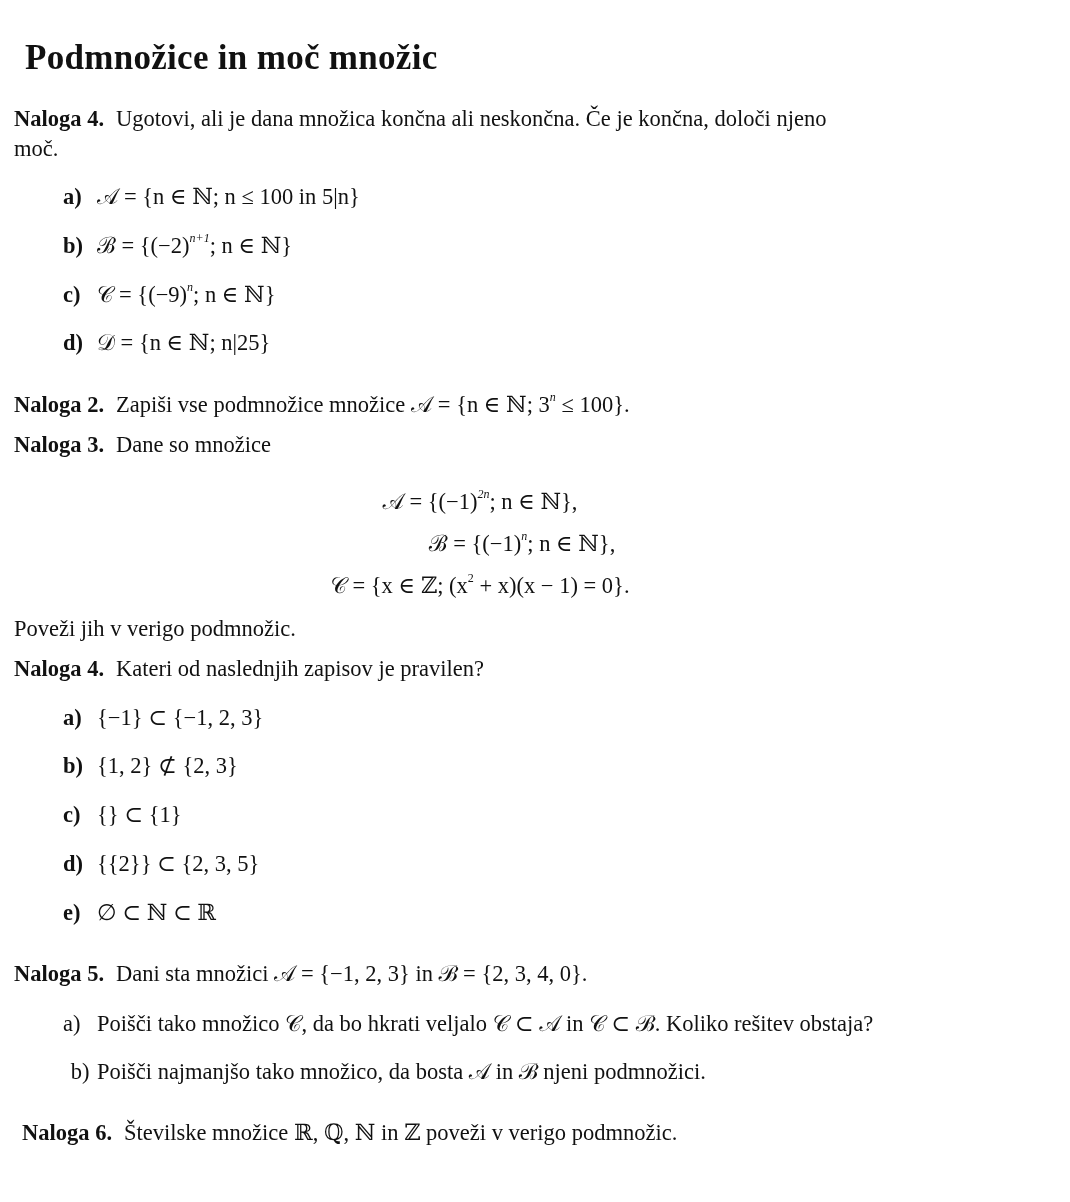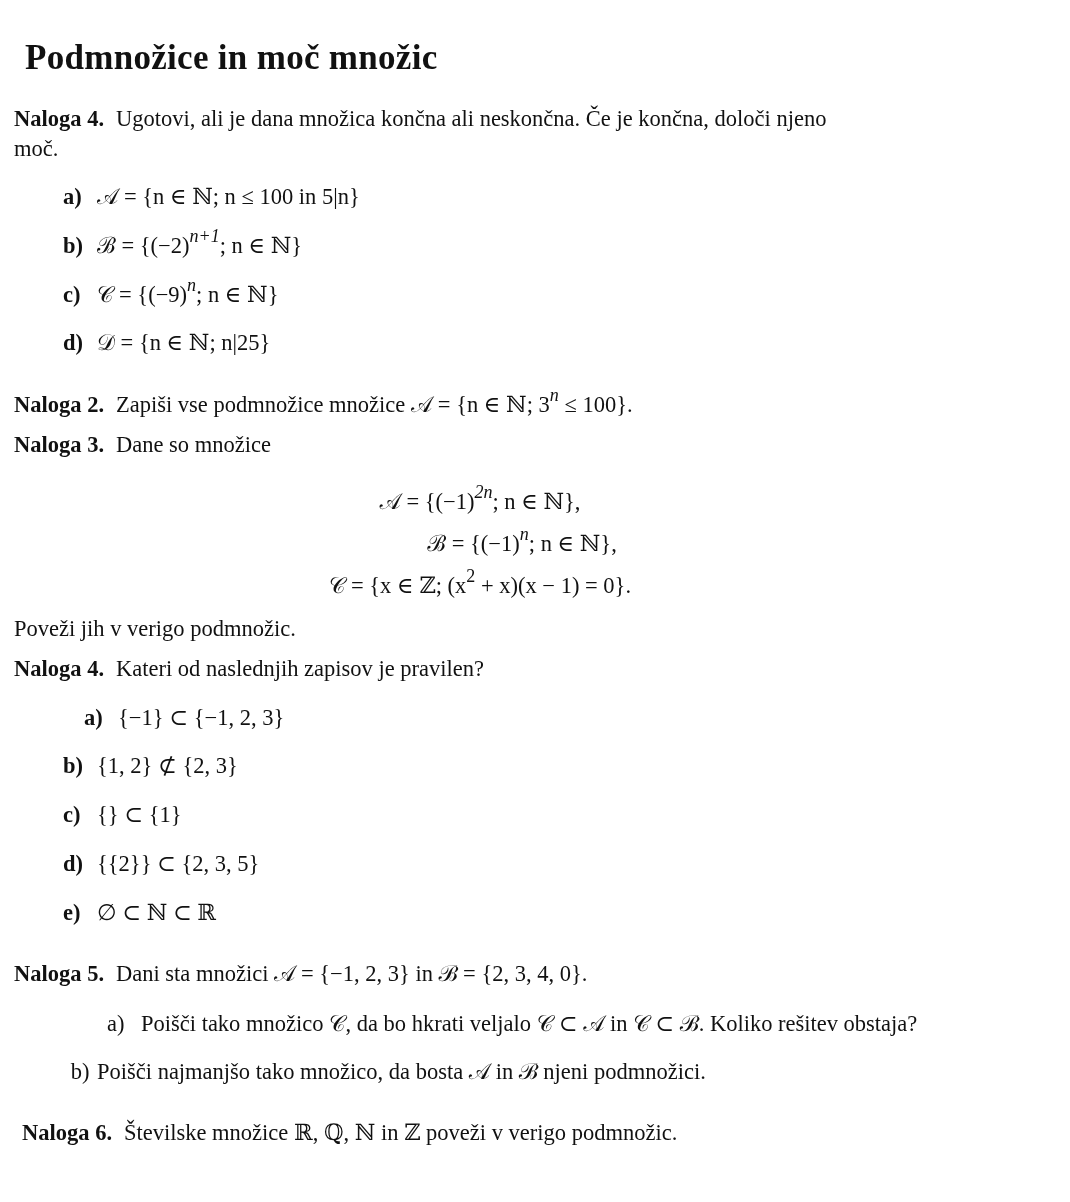--- a/index.html
+++ b/index.html
@@ -16,21 +16,21 @@
   }
   .line {
     font-family: "Liberation Serif", "DejaVu Serif", serif;
     font-size: 22.5px; line-height: 30px;
   }
   .lbl { font-weight: bold; margin-right: 12px; }
   .item-lbl { display: inline-block; width: 34px; }
   .item-lbl.bold { font-weight: bold; }
   .math { font-family: "Liberation Serif", "DejaVu Serif", serif; }
   .it { font-style: italic; }
-  sup { font-size: 18px; line-height: 0; position: relative; top: -3px; vertical-align: super; }
+  sup { font-size: 12px; line-height: 0; position: relative; top: -3px; vertical-align: super; }
   .centered { left: 0; width: 960px; text-align: center; }
 </style>
 </head>
 <body>
 
 <div class="page">
 
   <div class="abs title">Podmnožice in moč množic</div>
 
   <div class="abs line" style="left:14px; top:104px;">
@@ -65,40 +65,40 @@
     <span>ℬ = {(−1)</span><sup class="it">n</sup><span>; n ∈ ℕ},</span>
   </div>
   <div class="abs line centered" style="top:571px;">
     <span>𝒞 = {x ∈ ℤ; (x</span><sup>2</sup><span> + x)(x − 1) = 0}.</span>
   </div>
   <div class="abs line" style="left:14px; top:614px;">Poveži jih v verigo podmnožic.</div>
 
   <div class="abs line" style="left:14px; top:654px;">
     <span class="lbl">Naloga 4.</span><span>Kateri od naslednjih zapisov je pravilen?</span>
   </div>
-  <div class="abs line" style="left:63px; top:703px;margin-left:21px;">
+  <div class="abs line" style="left:63px; top:703px;">
     <span class="item-lbl bold">a)</span><span class="math">{−1} ⊂ {−1, 2, 3}</span>
   </div>
   <div class="abs line" style="left:63px; top:751px;">
     <span class="item-lbl bold">b)</span><span class="math">{1, 2} ⊄ {2, 3}</span>
   </div>
   <div class="abs line" style="left:63px; top:800px;">
     <span class="item-lbl bold">c)</span><span class="math">{} ⊂ {1}</span>
   </div>
   <div class="abs line" style="left:63px; top:849px;">
     <span class="item-lbl bold">d)</span><span class="math">{{2}} ⊂ {2, 3, 5}</span>
   </div>
   <div class="abs line" style="left:63px; top:898px;">
     <span class="item-lbl bold">e)</span><span class="math">∅ ⊂ ℕ ⊂ ℝ</span>
   </div>
 
   <div class="abs line" style="left:14px; top:959px;">
     <span class="lbl">Naloga 5.</span><span>Dani sta množici 𝒜 = {−1, 2, 3} in ℬ = {2, 3, 4, 0}.</span>
   </div>
-  <div class="abs line" style="left:63px; top:1009px;margin-left:44px;">
+  <div class="abs line" style="left:63px; top:1009px;">
     <span class="item-lbl">a)</span><span>Poišči tako množico 𝒞, da bo hkrati veljalo 𝒞 ⊂ 𝒜 in 𝒞 ⊂ ℬ. Koliko rešitev obstaja?</span>
   </div>
   <div class="abs line" style="left:63px; top:1057px;text-align:center;">
     <span class="item-lbl">b)</span><span>Poišči najmanjšo tako množico, da bosta 𝒜 in ℬ njeni podmnožici.</span>
   </div>
 
   <div class="abs line" style="left:14px; top:1118px;margin-left:8px;">
     <span class="lbl">Naloga 6.</span><span>Številske množice ℝ, ℚ, ℕ in ℤ poveži v verigo podmnožic.</span>
   </div>
 

